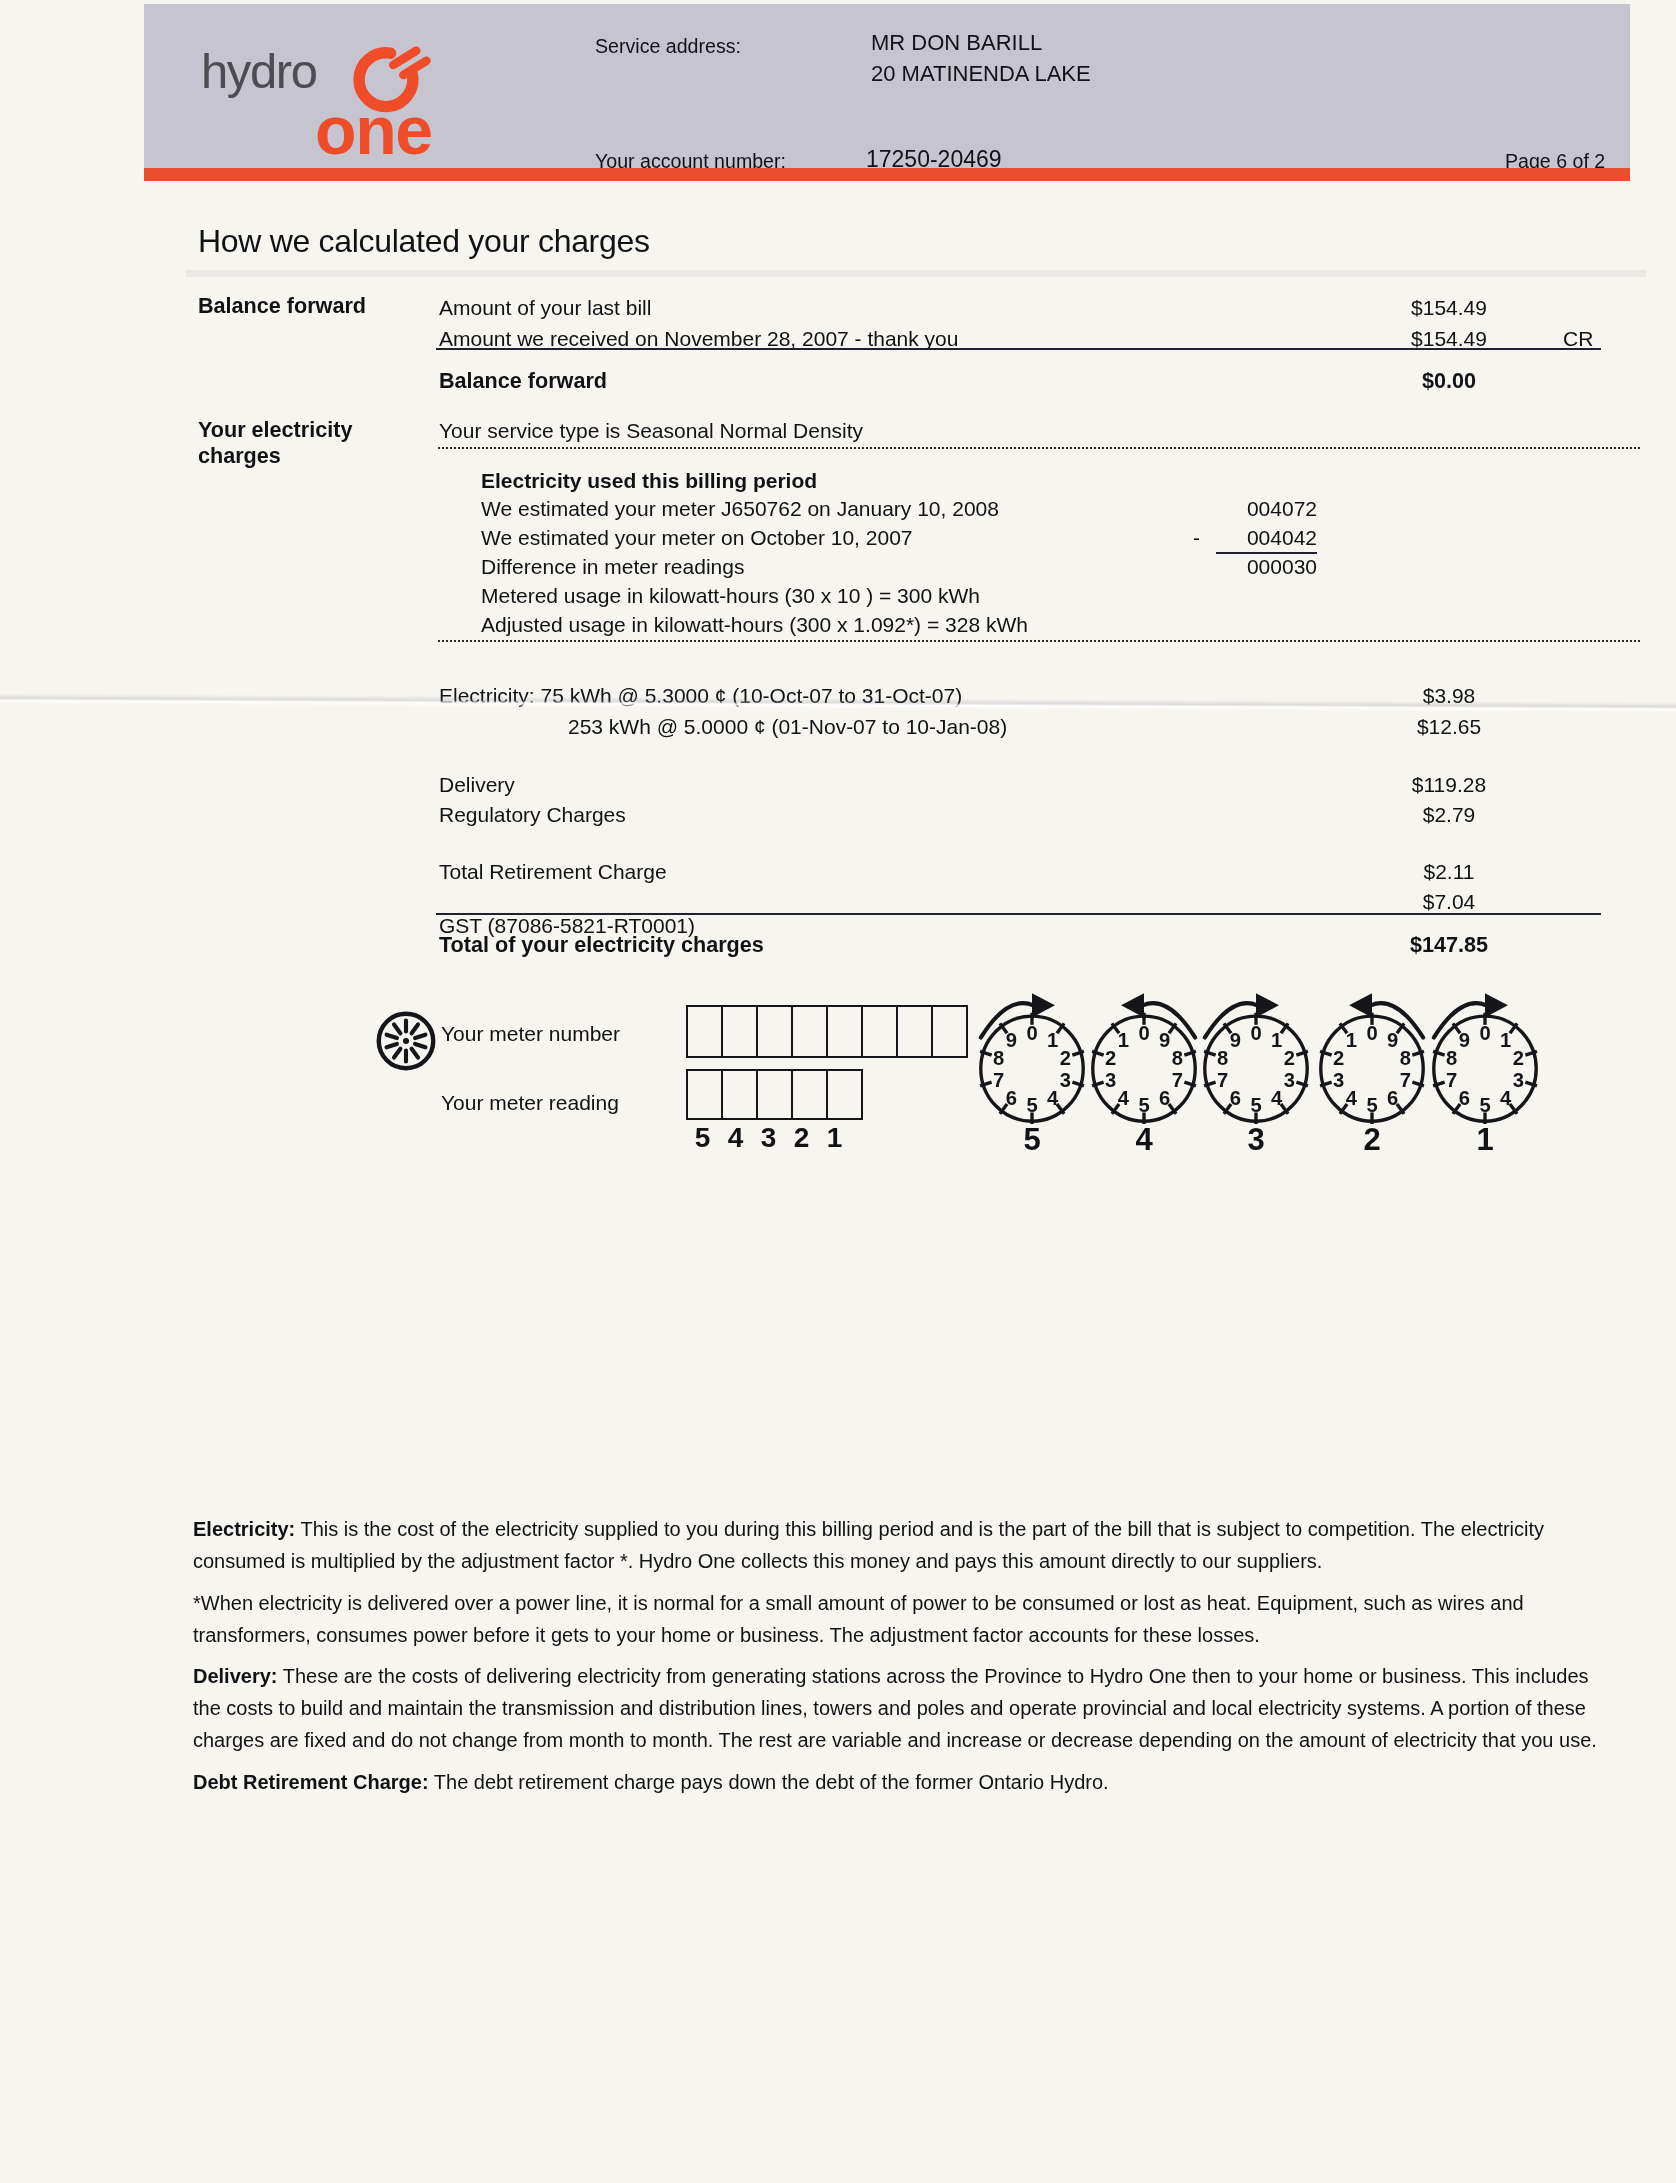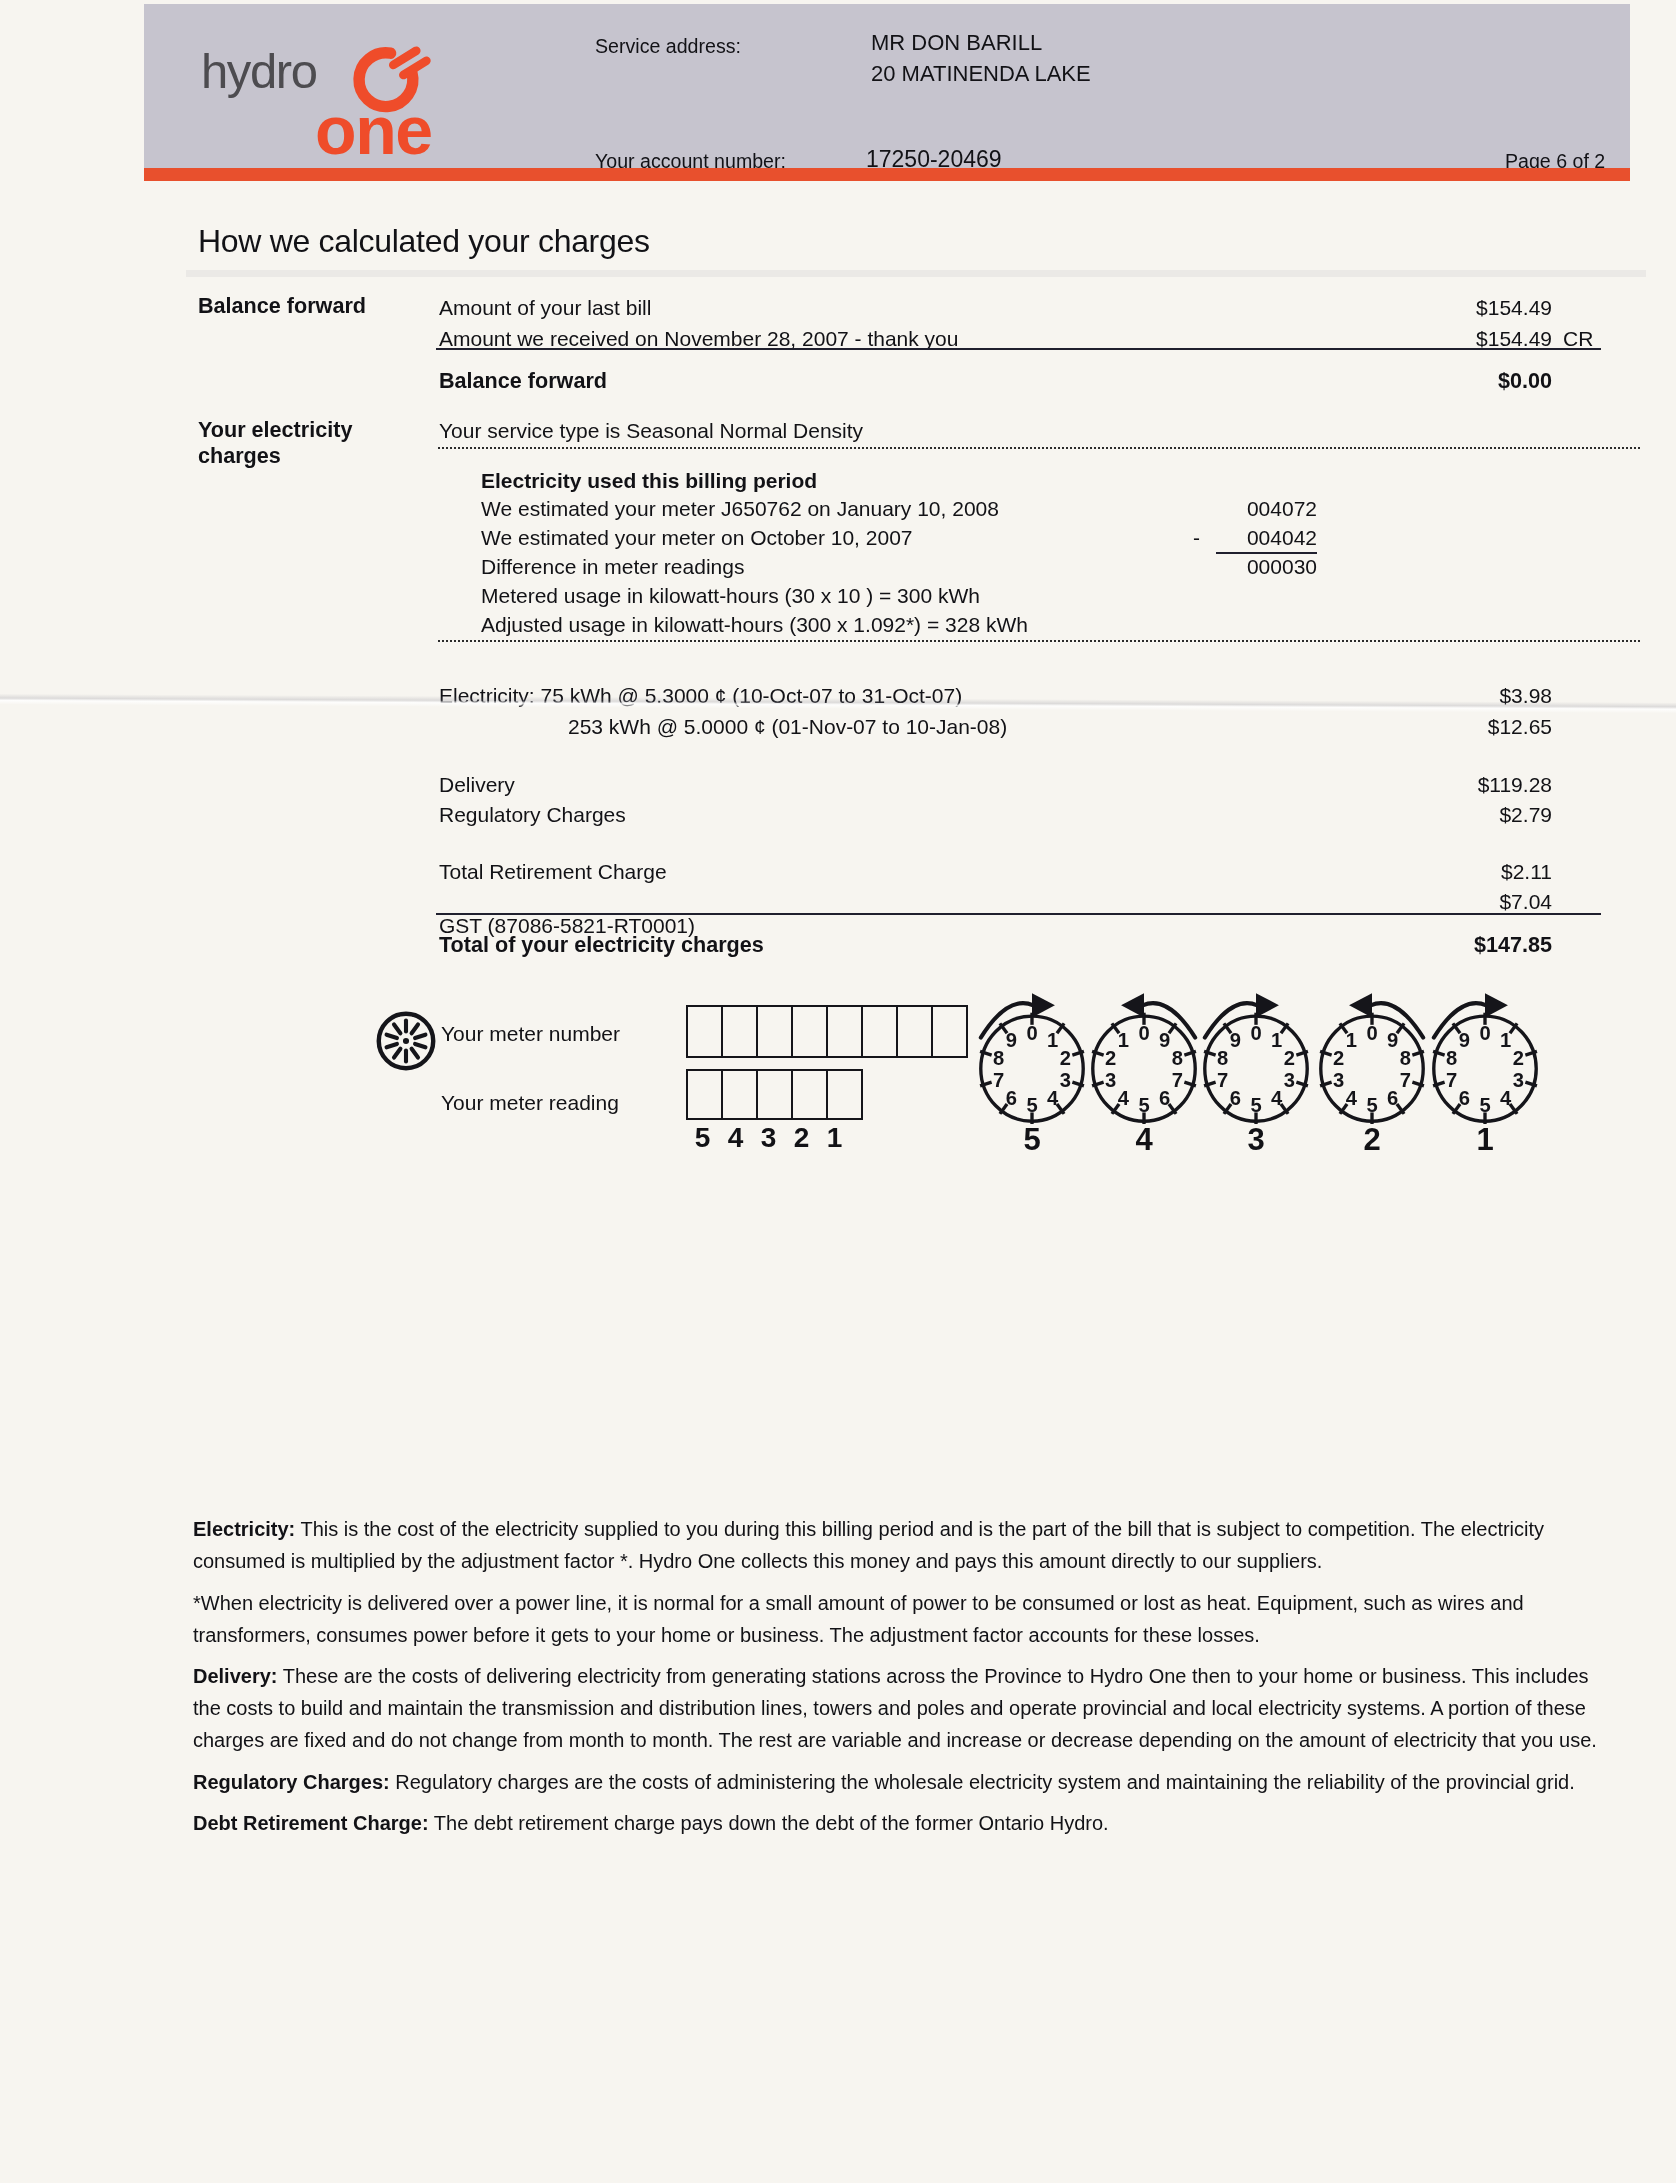--- a/index.html
+++ b/index.html
@@ -26,21 +26,21 @@
   .svc-type{position:absolute;left:439px;top:419px;font-size:21px;}
   .dotted{position:absolute;left:438px;width:1202px;height:0;border-bottom:2px dotted #2b2b2b;}
   #dotted1{top:447px;}
   #dotted2{top:640px;}
   .usage-heading{position:absolute;left:481px;top:469px;font-size:21px;font-weight:bold;}
   .hr{position:absolute;height:2px;background:#20202e;}
   
   .line{position:absolute;left:0;top:0;width:1677px;font-size:21px;}
   .line.bold{font-weight:bold;font-size:21.6px;}
   .lbl{position:absolute;top:0;}
-  .amt{position:absolute;left:1346px;width:206px;text-align:right;top:0;}
+  .amt{position:absolute;left:1346px;width:206px;text-align:center;top:0;}
   .sfx{position:absolute;left:1563px;top:0;}
   .val{position:absolute;left:1214px;width:103px;text-align:right;top:0;}
   .pfx{position:absolute;left:1193px;top:0;}
   
   .m-label{position:absolute;left:441px;font-size:21px;}
   #m-num-label{top:1022px;}
   #m-read-label{top:1091px;}
   .meter-icon{position:absolute;left:374px;top:1009px;}
   .boxgrid{position:absolute;display:flex;border:2px solid #15151a;box-sizing:border-box;background:transparent;}
   #num-boxes{left:686px;top:1005px;height:53px;}
@@ -332,18 +332,17 @@
           <line x1="44.389394564309654" y1="50.851589466879375" x2="54.96952910557418" y2="65.41389536562842" stroke="#15151a" stroke-width="5"></line>
           <text x="61.435166880791385" y="85.31308230375285" text-anchor="middle" font-size="30" font-weight="bold" fill="#15151a" font-family="Liberation Sans, sans-serif">9</text>
         </svg></div>
       <div class="dial-label" style="left: 1423px;">1</div>
     </div>
 
   <div id="footer">
       <p><b>Electricity:</b>  This is the cost of the electricity supplied to you during this billing period and is the part of the bill that is subject to competition. The electricity consumed is multiplied by the adjustment factor *.  Hydro One collects this money and pays this amount directly to our suppliers.</p>
       <p>*When electricity is delivered over a power line, it is normal for a small amount of power to be consumed or lost as heat.  Equipment, such as wires and transformers, consumes power before it gets to your home or business.  The adjustment factor accounts for these losses.</p>
       <p><b>Delivery:</b>  These are the costs of delivering electricity from generating stations across the Province to Hydro One then to your home or business. This includes the costs to build and maintain the transmission and distribution lines, towers and poles and operate provincial and local electricity systems.  A portion of these charges are fixed and do not change from month to month.  The rest are variable and increase or decrease depending on the amount of electricity that you use.</p>
-      <p><b>Regulatory Charges:</b>  Regulatory charges are the costs of administering the wholesale electricity system and maintaining the reliability of the provincial grid.</p>
       <p><b>Debt Retirement Charge:</b> The debt retirement charge pays down the debt of the former Ontario Hydro.</p>
     </div>
 
 </div>
 
 
 </body></html>

